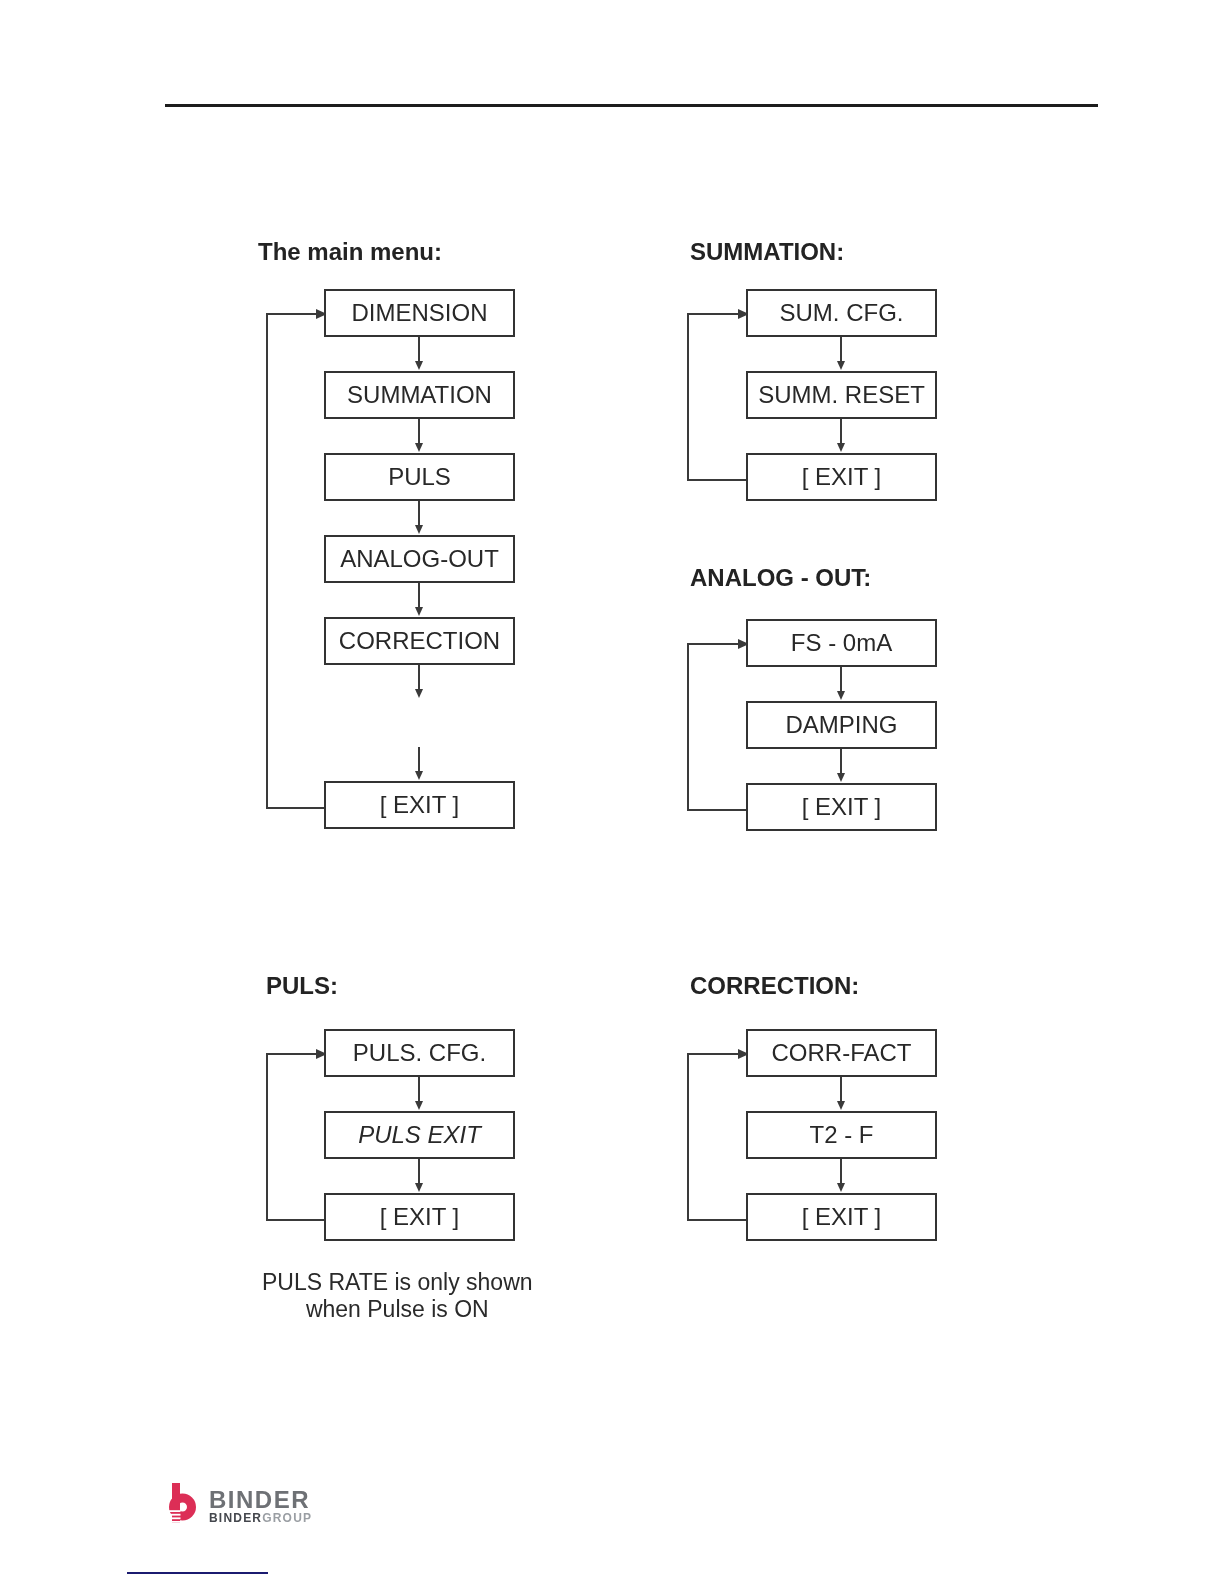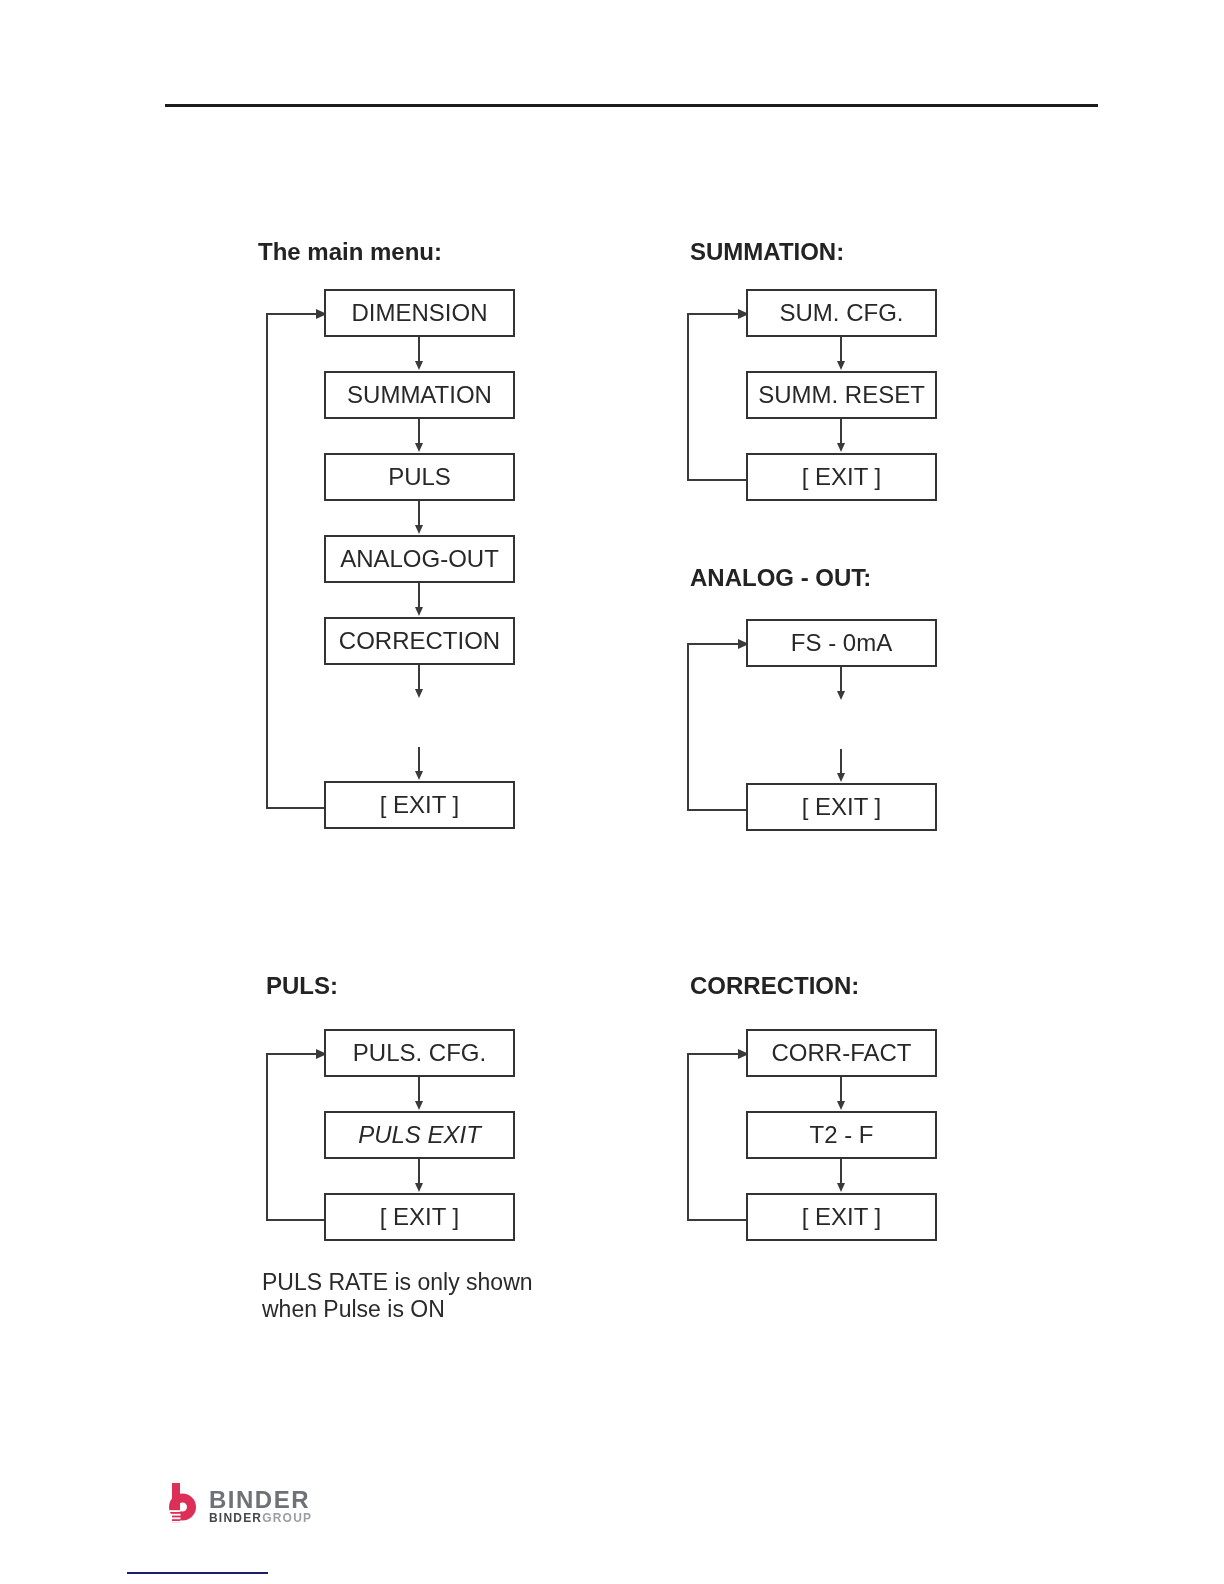--- a/index.html
+++ b/index.html
@@ -3,21 +3,21 @@
 <meta charset="utf-8">
 <style>
   html,body { margin:0; padding:0; background:#ffffff; }
   .page {
     position:relative; width:1224px; height:1584px; background:#ffffff;
     font-family:"Liberation Sans", sans-serif; overflow:hidden;
   }
   .top-rule { position:absolute; left:165px; top:104px; width:933px; height:3px; background:#1c1c1c; }
 
   
-  .diagram { position:absolute; }
+  .diagram { position:absolute;text-align:center; }
   .d-title {
     position:absolute; font-size:24px; line-height:28px; font-weight:bold;
     color:#232323; white-space:nowrap;
   }
   .fbox {
     position:absolute; width:187px; height:44px;
     left:var(--bleft); top:calc(var(--ftop) + var(--i,0) * 82px);
     border:2px solid #333333; background:#ffffff;
     display:flex; align-items:center; justify-content:center;
     font-size:24px; color:#282828; white-space:nowrap;
@@ -109,20 +109,21 @@
     <div class="fbox" style="--i:1">SUMM. RESET</div>
     <div class="fbox" style="--i:2">[ EXIT ]</div>
     <div class="conn" style="--i:0"></div>
     <div class="conn" style="--i:1"></div>
   </section>
 
   <section class="diagram" id="d-analog">
     <div class="d-title">ANALOG - OUT:</div>
     <div class="loop"></div>
     <div class="fbox" style="--i:0">FS - 0mA</div>
+    <div class="fbox" style="--i:1">DAMPING</div>
     <div class="fbox" style="--i:2">[ EXIT ]</div>
     <div class="conn" style="--i:0"></div>
     <div class="conn" style="--i:1"></div>
   </section>
 
   <section class="diagram" id="d-puls">
     <div class="d-title">PULS:</div>
     <div class="loop"></div>
     <div class="fbox" style="--i:0">PULS. CFG.</div>
     <div class="fbox italic" style="--i:1">PULS EXIT</div>

